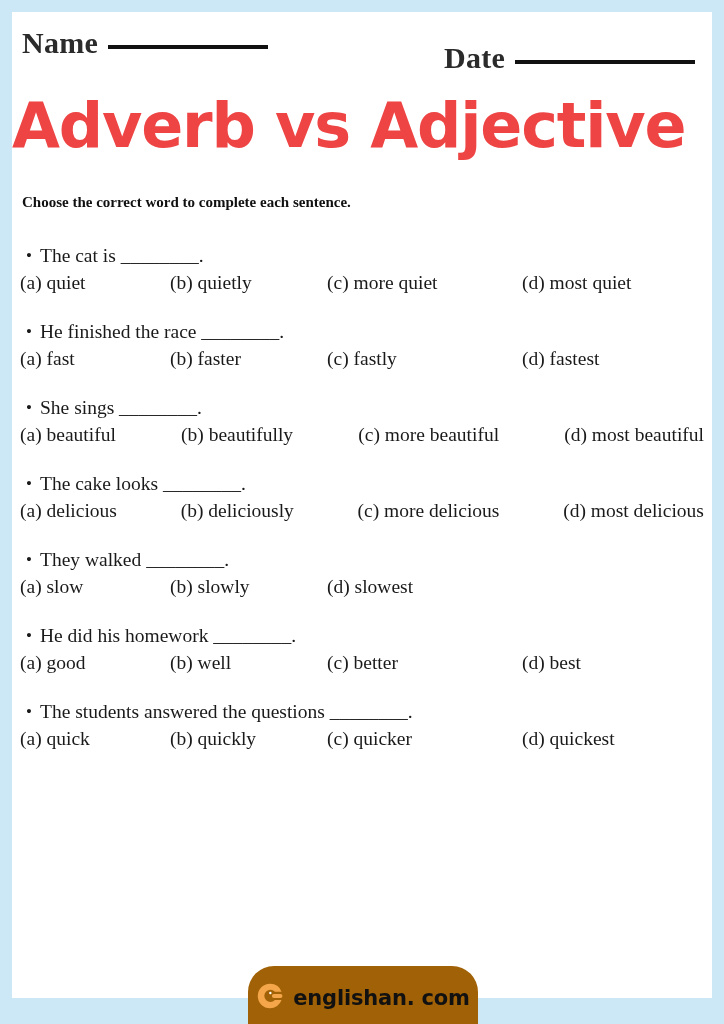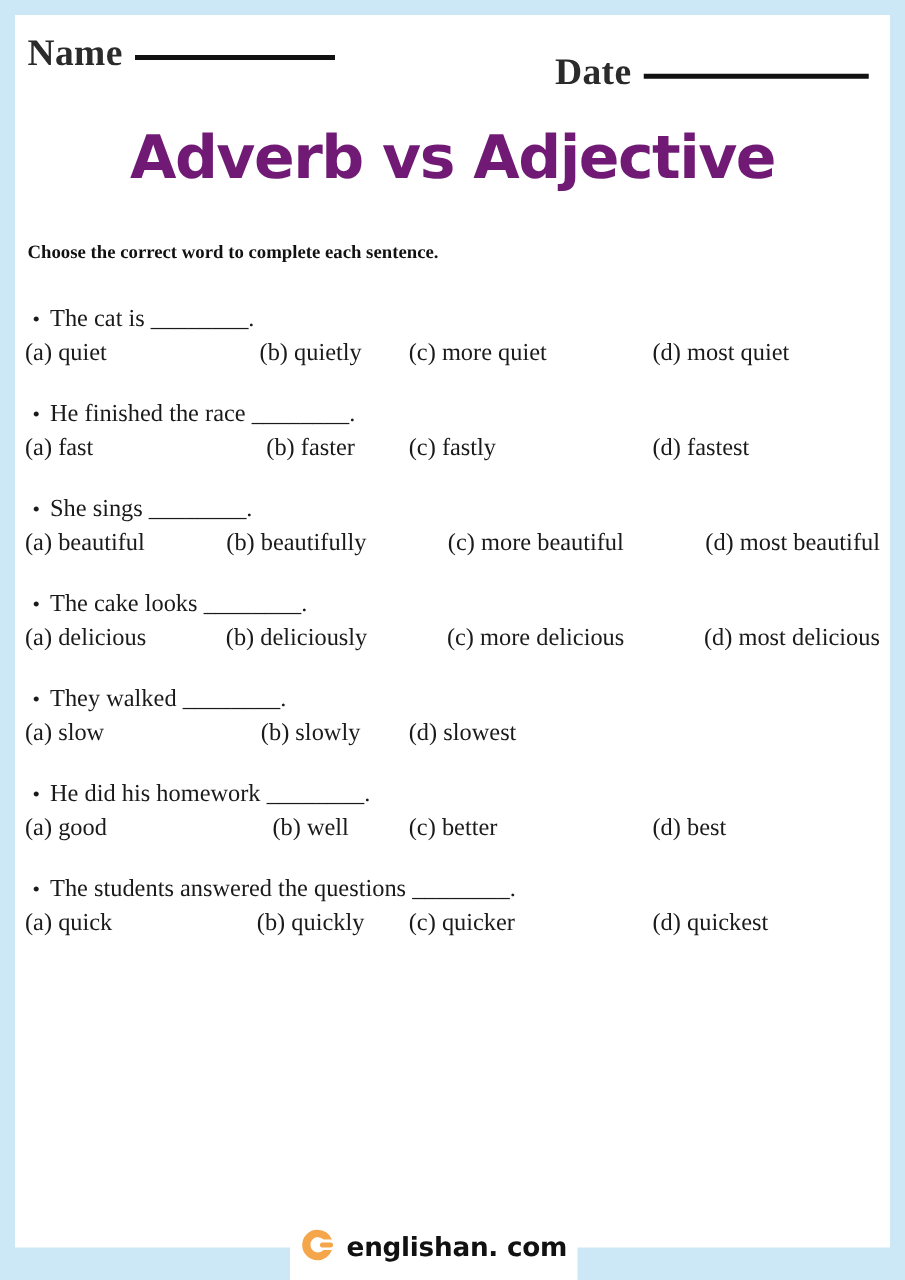--- a/index.html
+++ b/index.html
@@ -67,26 +67,25 @@
 
   .rule-name { width: 160px; }
   .rule-date { width: 180px; }
 
   
   .title {
     position: absolute;
     left: 0;
     top: 78px;
     width: 700px;
-    text-align: center;
     font-family: "DejaVu Sans", "Liberation Sans", sans-serif;
     font-weight: bold;
-    font-size: 48px;
+    font-size: 62px;
     line-height: 72px;
-    color: #701a75;
+    color: #ef4444;
     letter-spacing: -1.2px;
   }
 
   
   .instruction {
     position: absolute;
     left: 10px;
     top: 182px;
     width: 680px;
     font-family: "Liberation Serif", "DejaVu Serif", serif;
@@ -133,34 +132,34 @@
     font-family: "Liberation Serif", "DejaVu Serif", serif;
     font-size: 19.5px;
     color: #1a1a1a;
     white-space: nowrap;
   }
 
   
   .options.cols-wide { justify-content: space-between; }
 
   .options.cols-fixed .opt:nth-child(1) { width: 150px; }
-  .options.cols-fixed .opt:nth-child(2) { width: 157px; text-align: center; }
+  .options.cols-fixed .opt:nth-child(2) { width: 157px; }
   .options.cols-fixed .opt:nth-child(3) { width: 195px; }
   .options.cols-fixed .opt:nth-child(4) { width: 180px; }
 
   .opt { display: inline-block; }
 
   
   .footer-badge {
     position: absolute;
-    left: 232px;
+    left: 248px;
     top: 966px;
     width: 230px;
     height: 58px;
-    background: #ffffff;
+    background: #a16207;
     border-radius: 26px 26px 0 0;
     display: flex;
     align-items: center;
     justify-content: center;
     gap: 9px;
     box-sizing: border-box;
     padding-top: 6px;
   }
 
   .brand-text {

